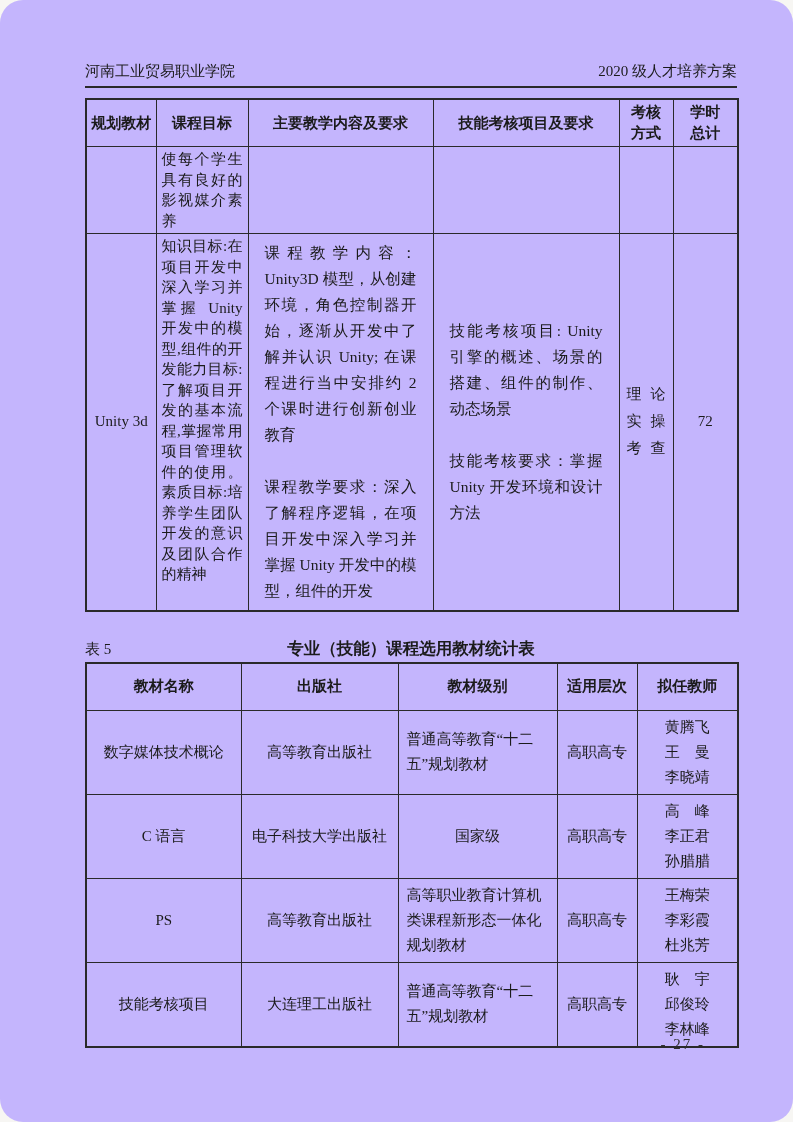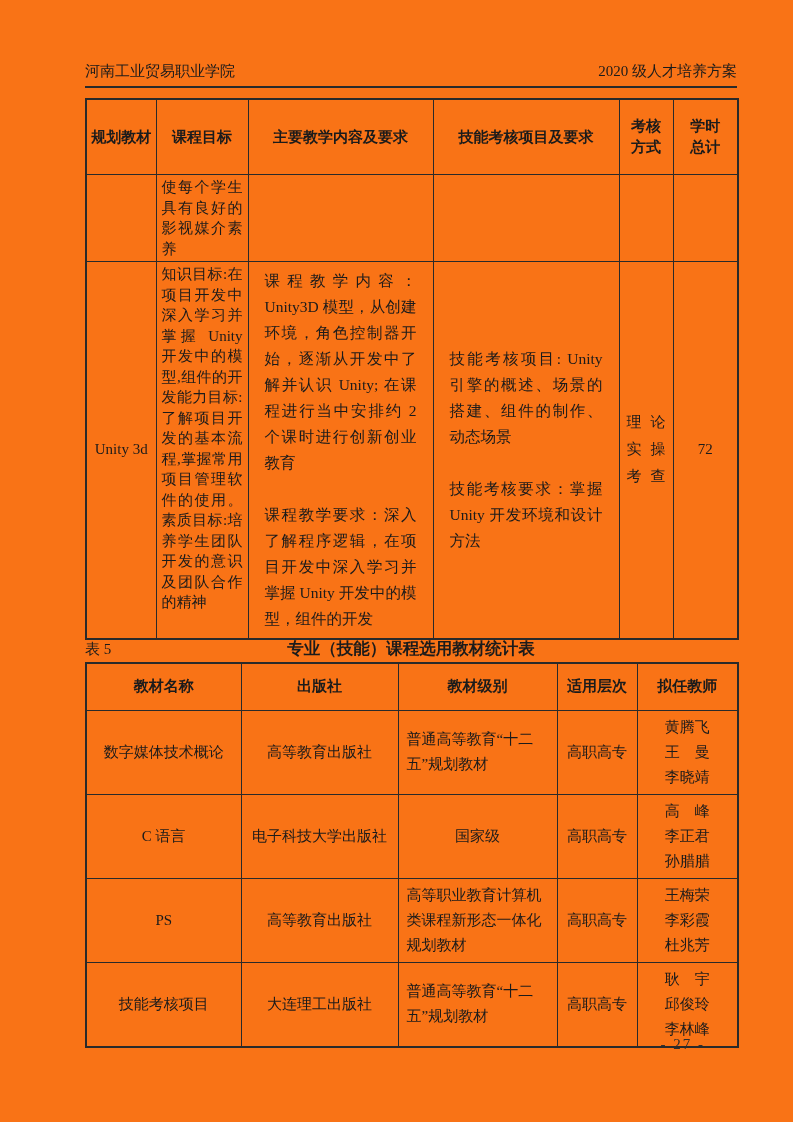--- a/index.html
+++ b/index.html
@@ -1,21 +1,22 @@
 <!DOCTYPE html>
 <html><head>
 <meta charset="utf-8">
 <style>
   * { margin:0; padding:0; box-sizing:border-box; }
   html,body { background:#f7f6f3; }
   .page {
     position:relative; width:793px; height:1122px; margin:0 auto;
-    background:#f97316; color:#1b1b1b;
+    background:#c4b5fd; color:#1b1b1b;
     font-family:"Liberation Serif","DejaVu Serif",serif;
     overflow:hidden;
+    border-radius:23px;
   }
   .hei { font-family:"Liberation Sans","DejaVu Sans",sans-serif; font-weight:bold; }
 
   
   .doc-header {
     position:absolute; left:85px; top:62px; width:652px;
     display:flex; justify-content:space-between; align-items:flex-end;
     font-size:15px; padding-bottom:5px; border-bottom:2px solid #2a2a2a;
   }
 
@@ -24,21 +25,21 @@
   .t1, .t2 { position:absolute; left:85px; width:652px; border:2px solid #2a2a2a; }
   .t1 { top:98px; }
   .t2 { top:662px; }
   .t1 th, .t1 td, .t2 th, .t2 td {
     border:1px solid #2a2a2a; overflow:hidden;
   }
   th {
     font-size:15px; text-align:center; vertical-align:middle;
     font-weight:bold; line-height:21px; padding:2px 4px;
   }
-  th.narrow { padding:16px 11px; }
+  th.narrow { padding:2px 11px; }
 
   
   .cell-course   { text-align:center; vertical-align:middle; font-size:15px; }
   .cell-obj      { font-size:15px; line-height:20.5px; text-align:justify;
                    vertical-align:top; padding:2px 5px; }
   .cell-content  { font-size:15.5px; line-height:26px; text-align:justify;
                    vertical-align:middle; padding:4px 16px; }
   .cell-content .para + .para { margin-top:26px; }
   .cell-method   { font-size:15px; line-height:27px; vertical-align:middle;
                    padding:2px 7px; text-align:justify; text-align-last:justify; }

